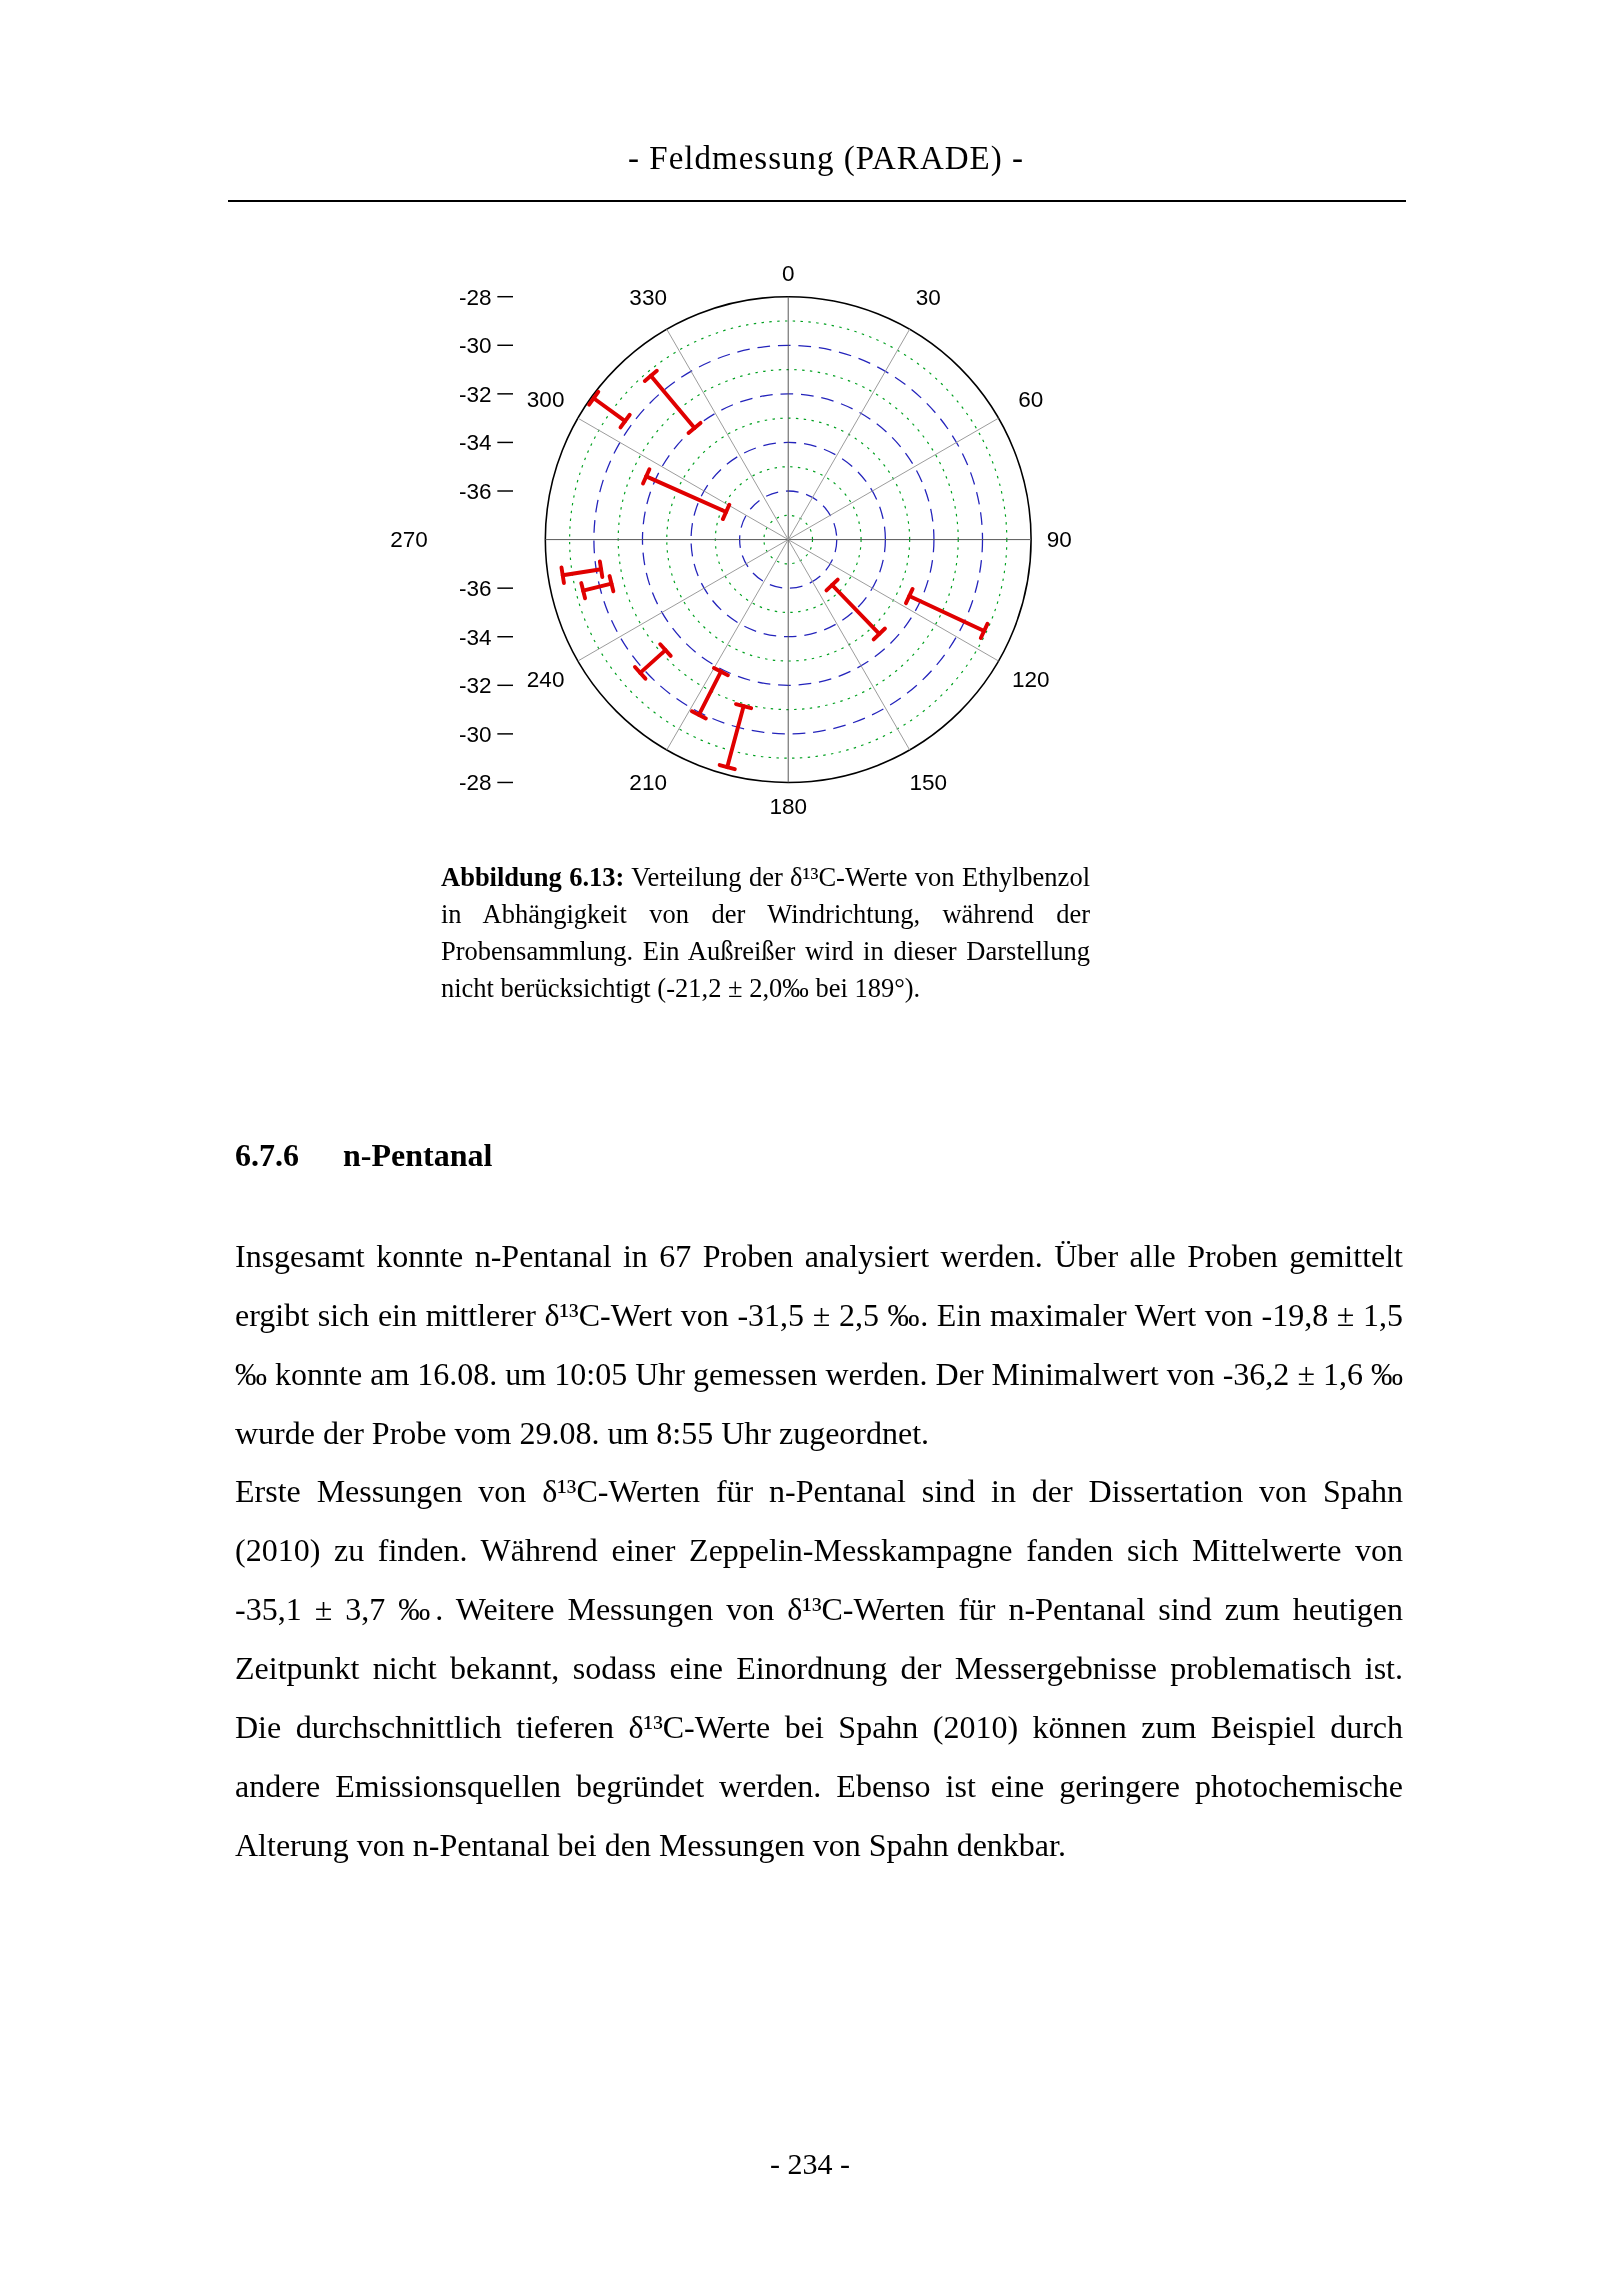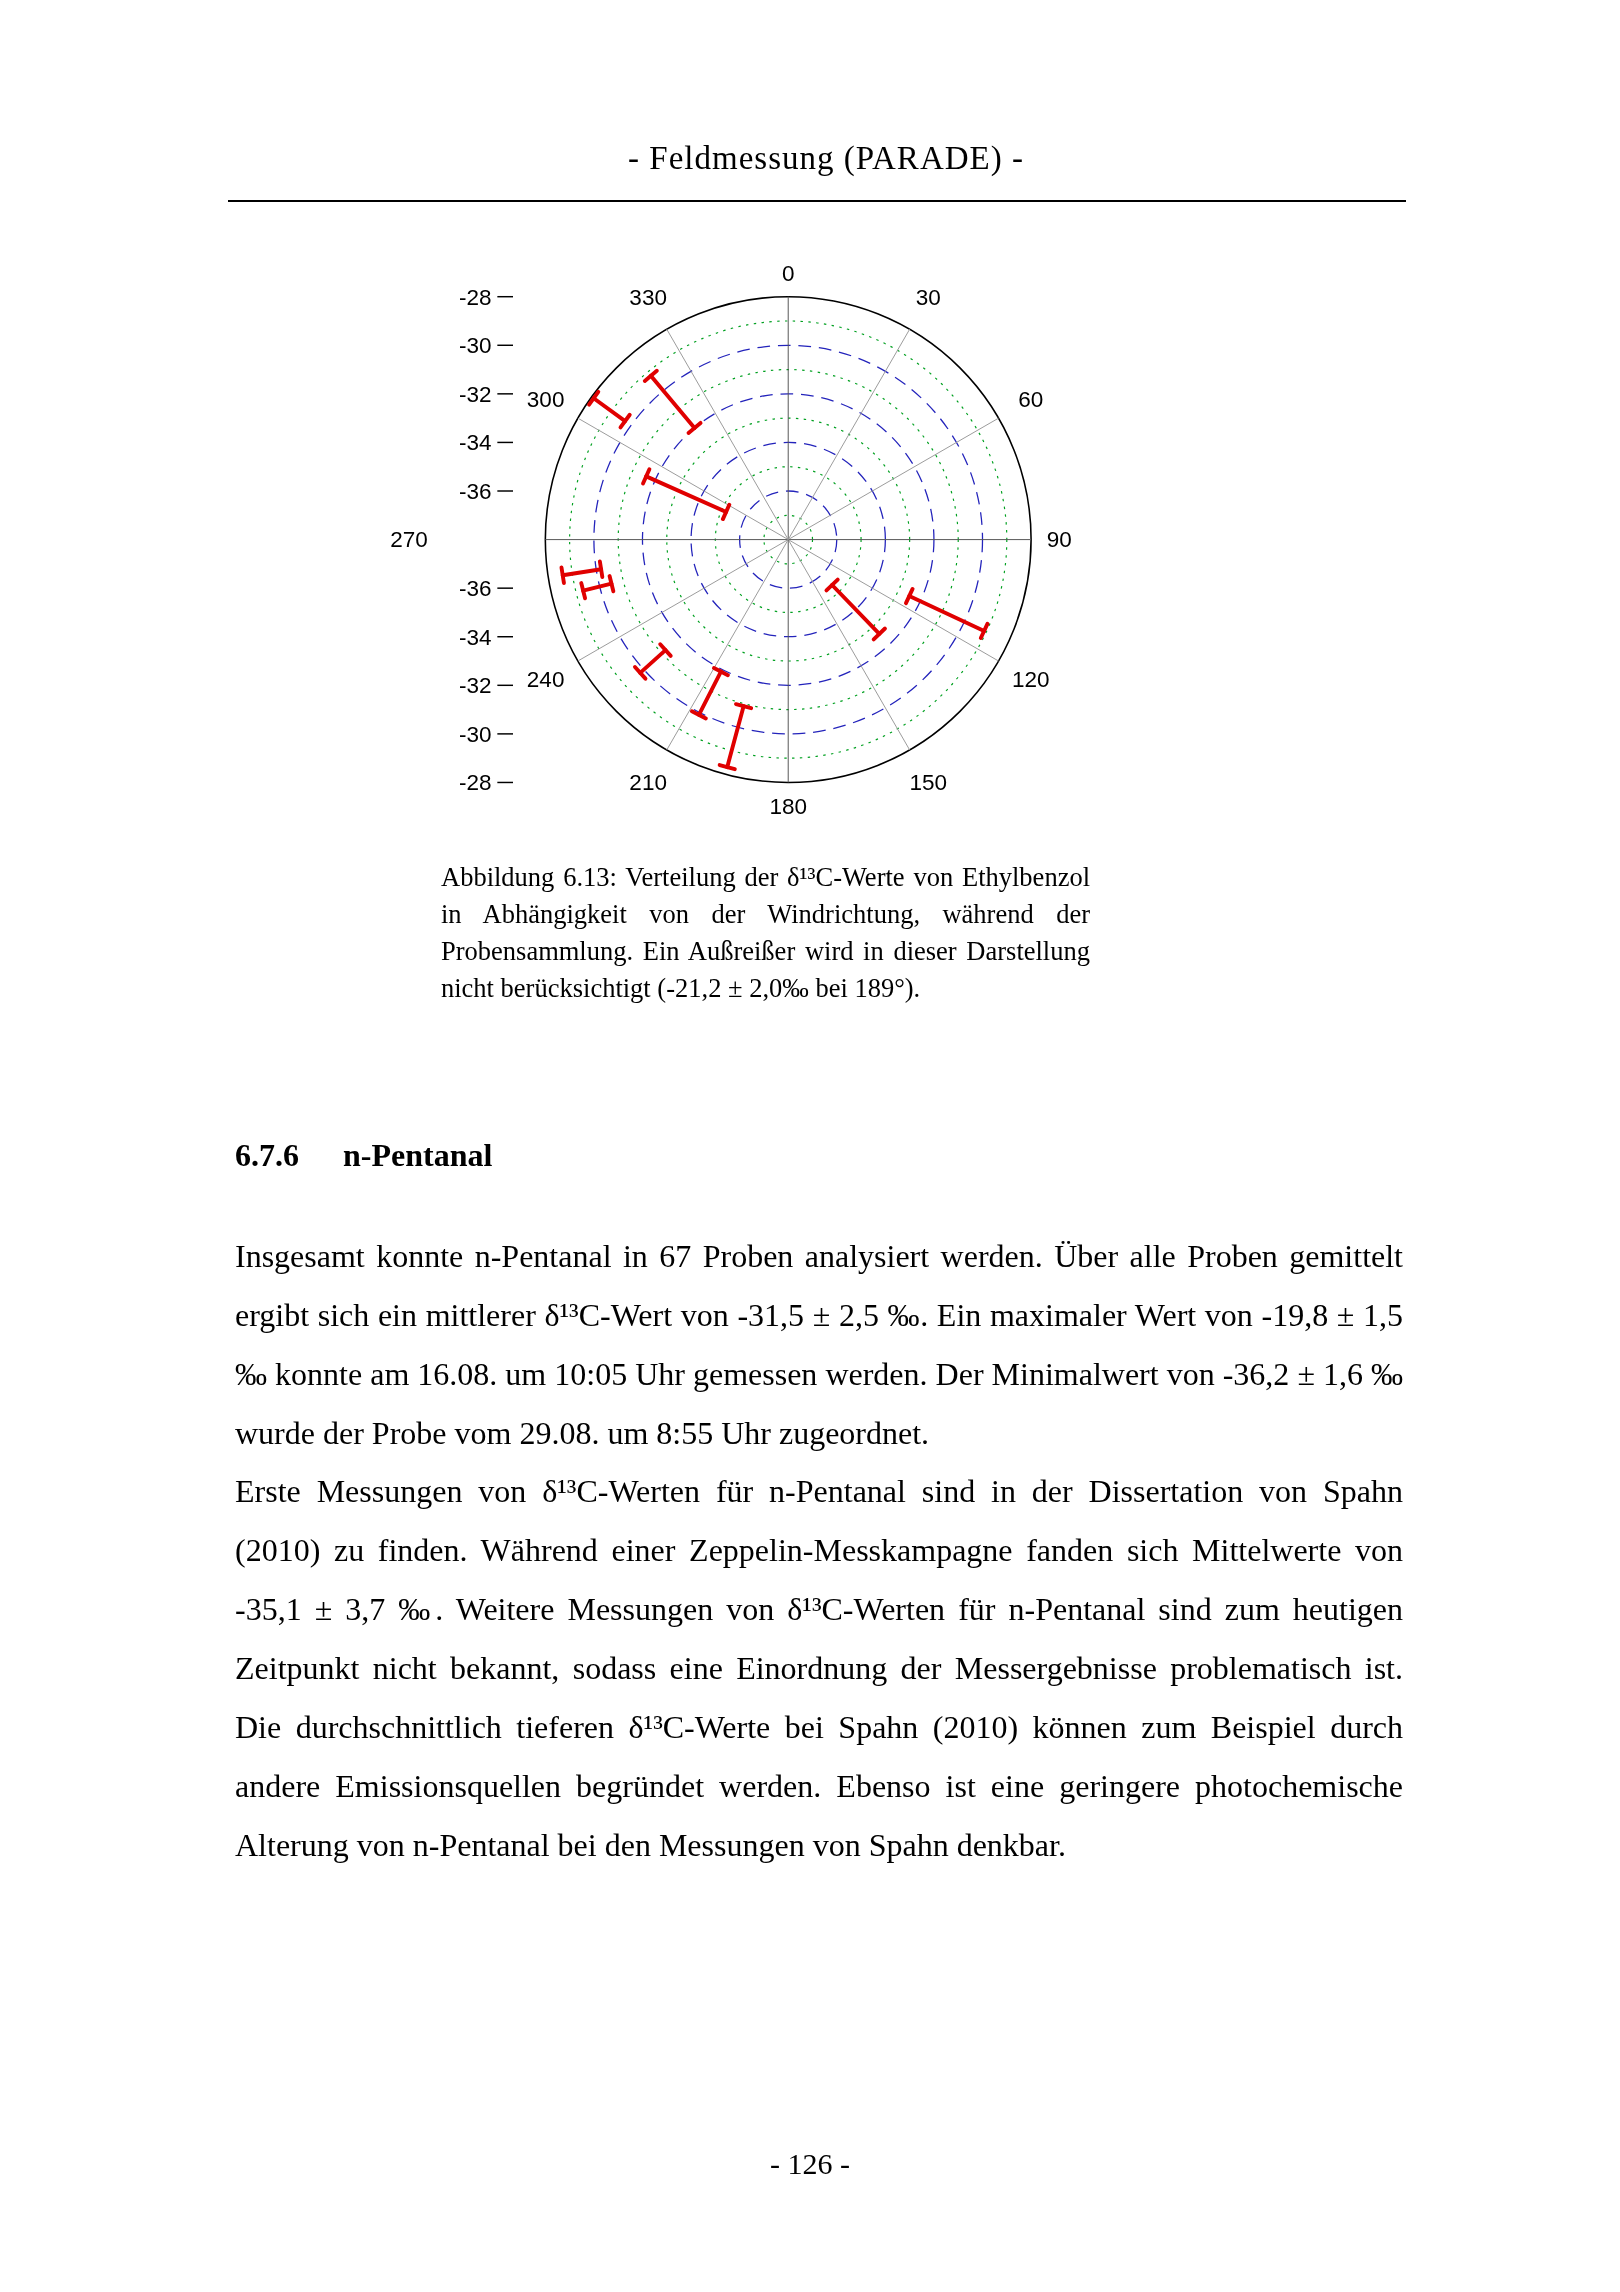--- a/index.html
+++ b/index.html
@@ -14,21 +14,21 @@
   .header-rule {
     position:absolute; top:200px; left:228px; width:1178px; height:0;
     border-top:2px solid #000;
   }
   .figure-chart { position:absolute; left:353px; top:235px; width:843px; height:617px; }
   .figure-chart svg text { font-family:"Liberation Sans", sans-serif; }
   .figure-caption {
     position:absolute; left:441px; top:859px; width:649px;
     font-size:26.5px; line-height:37px; text-align:justify;
   }
-  .caption-label { font-weight:normal; }
+  .caption-label { font-weight:bold; }
   .section-heading {
     position:absolute; left:235px; top:1137px; width:1168px;
     font-size:32px; font-weight:bold;
   }
   .section-number { display:inline-block; min-width:108px; }
   .para {
     position:absolute; left:235px; width:1168px;
     font-size:32px; line-height:59px; text-align:justify;
   }
   .para-1 { top:1227px; }
@@ -140,16 +140,16 @@
     <span>Verteilung der δ¹³C-Werte von Ethylbenzol in Abhängigkeit von der Windrichtung, während der Probensammlung. Ein Außreißer wird in dieser Darstellung nicht berücksichtigt (-21,2 ± 2,0‰ bei 189°).</span>
   </div>
 
   <div class="section-heading">
     <span class="section-number">6.7.6</span><span>n-Pentanal</span>
   </div>
 
   <div class="para para-1">Insgesamt konnte n-Pentanal in 67 Proben analysiert werden. Über alle Proben gemittelt ergibt sich ein mittlerer δ¹³C-Wert von -31,5 ± 2,5 ‰. Ein maximaler Wert von -19,8 ± 1,5 ‰ konnte am 16.08. um 10:05 Uhr gemessen werden. Der Minimalwert von -36,2 ± 1,6 ‰ wurde der Probe vom 29.08. um 8:55 Uhr zugeordnet.</div>
   <div class="para para-2">Erste Messungen von δ¹³C-Werten für n-Pentanal sind in der Dissertation von Spahn (2010) zu finden. Während einer Zeppelin-Messkampagne fanden sich Mittelwerte von -35,1 ± 3,7 ‰. Weitere Messungen von δ¹³C-Werten für n-Pentanal sind zum heutigen Zeitpunkt nicht bekannt, sodass eine Einordnung der Messergebnisse problematisch ist. Die durchschnittlich tieferen δ¹³C-Werte bei Spahn (2010) können zum Beispiel durch andere Emissionsquellen begründet werden. Ebenso ist eine geringere photochemische Alterung von n-Pentanal bei den Messungen von Spahn denkbar.</div>
 
-  <div class="page-number">- 126 -</div>
+  <div class="page-number">- 234 -</div>
 
 </div>
 
 
 </body></html>

